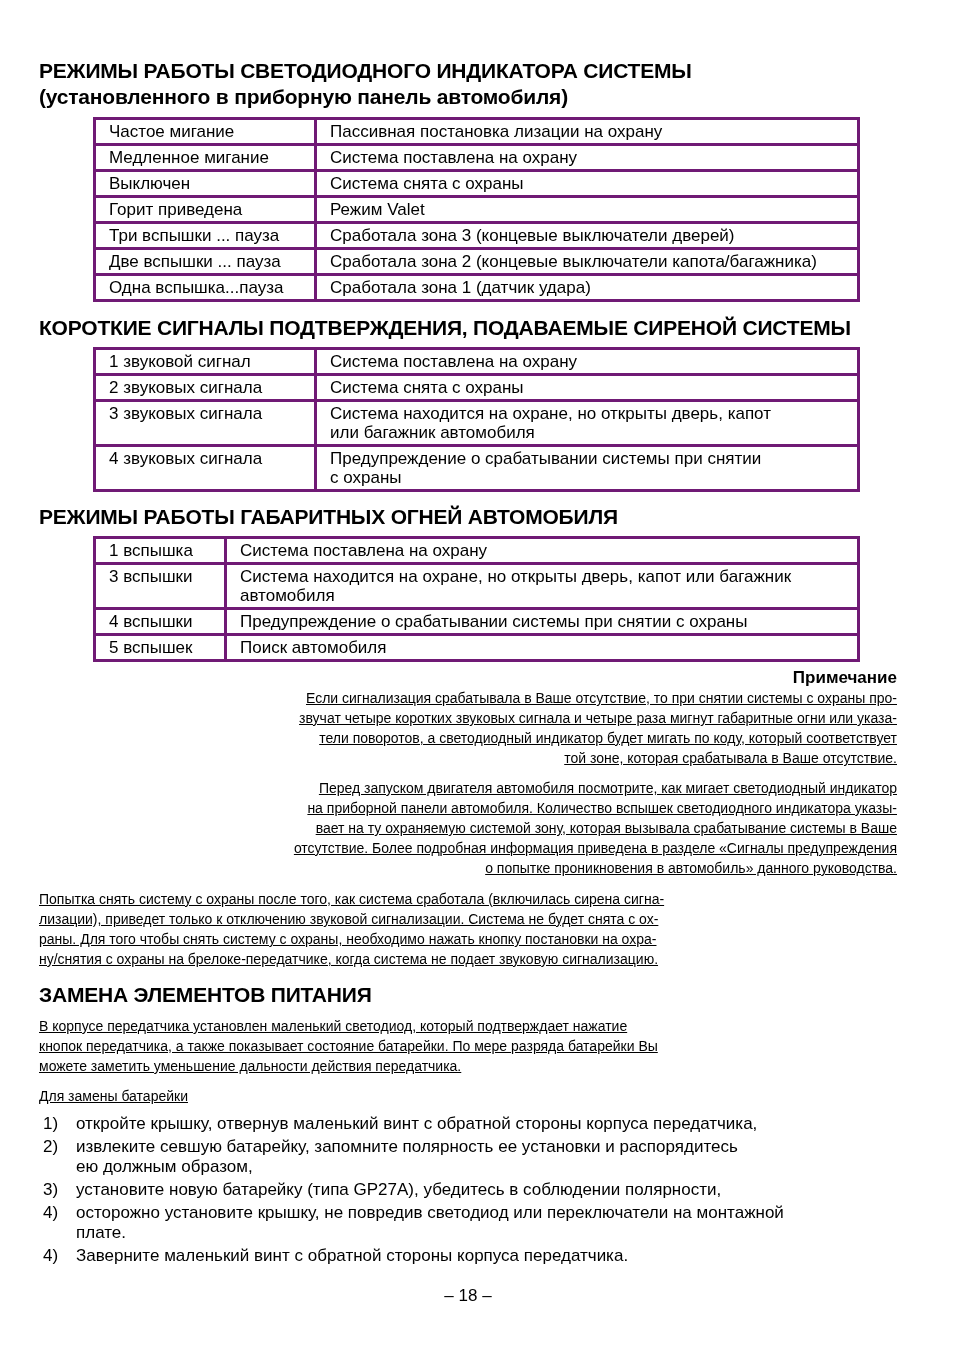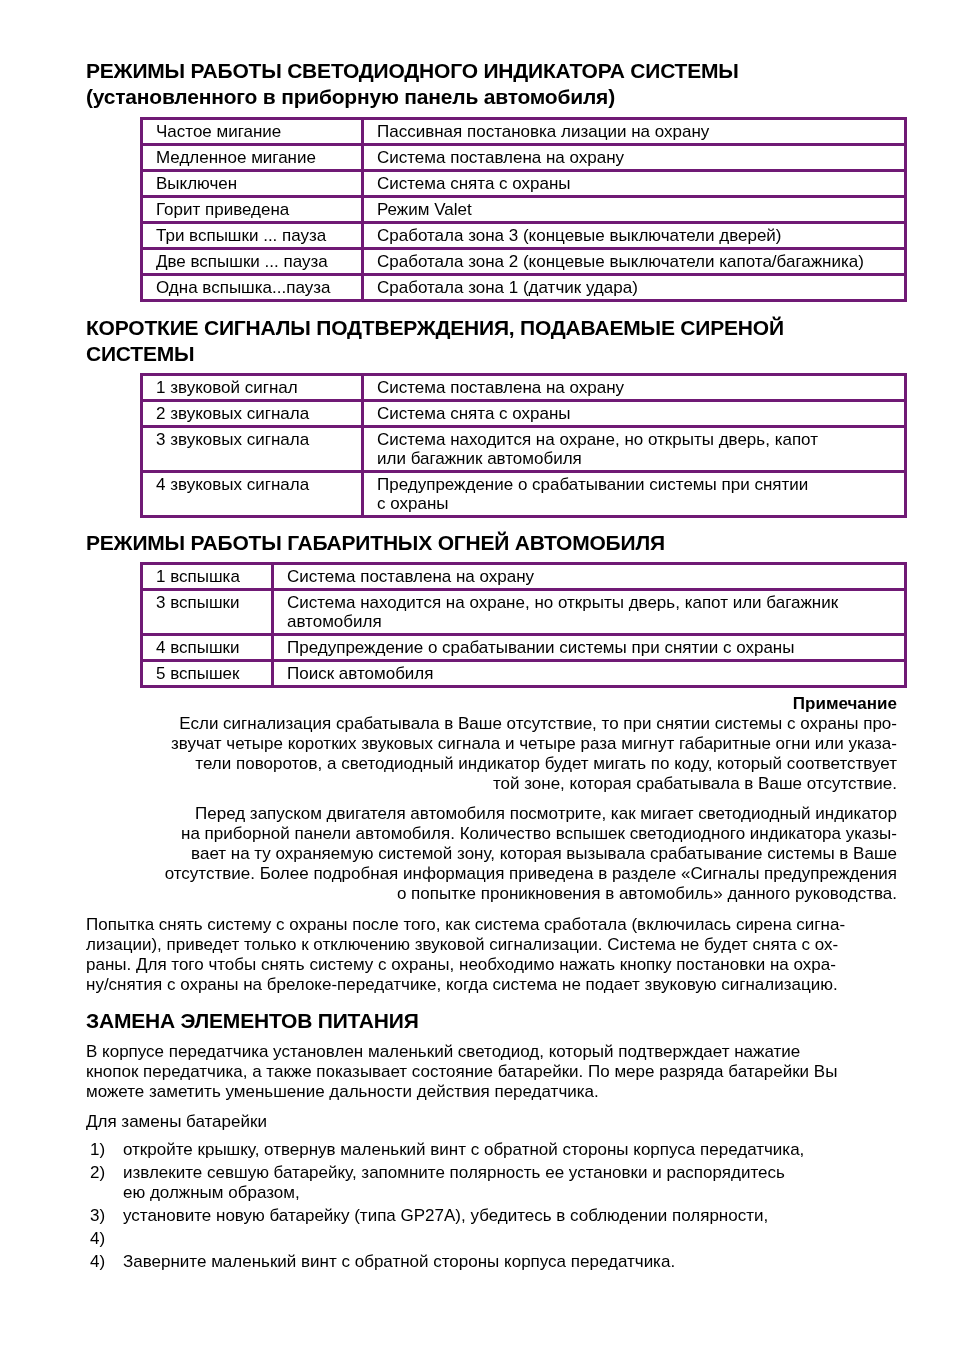--- a/index.html
+++ b/index.html
@@ -2,21 +2,21 @@
 <html><head>
 <meta charset="utf-8">
 <style>
   html, body { margin: 0; padding: 0; background: #ffffff; }
   body {
     width: 954px; height: 1352px;
     color: #000;
     font-family: "Liberation Sans", sans-serif;
     overflow: hidden;
   }
-  .page { box-sizing: border-box; width: 954px; height: 1116px; padding: 58px 57px 0 86px; }
+  .page { box-sizing: border-box; width: 954px; height: 1116px; padding: 58px 57px 0 39px; }
 
   .h {
     font-size: 21px; font-weight: bold; line-height: 26px;
     letter-spacing: -0.2px; margin: 0 0 6px 0;
   }
   .main-title { margin-bottom: 7px; }
   .h2 { margin-top: 0; }
 
   table.tbl {
     border-collapse: collapse;
@@ -32,23 +32,24 @@
     white-space: pre-line;
   }
   .t-led  { margin-bottom: 13px; }
   .t-led   col.c1 { width: 221px; }
   .t-siren { margin-bottom: 12px; }
   .t-siren col.c1 { width: 221px; }
   .t-lights { margin-bottom: 6px; }
   .t-lights col.c1 { width: 131px; }
 
   .para {
-    font-size: 17px; line-height: 20px;
+    font-size: 14px; line-height: 20px;
     margin: 0 0 10px 0;
     white-space: pre-line;
+    text-decoration: underline;
   }
   .note { margin-left: 27px; margin-bottom: 1px; text-align: right; }
   .note-h { font-size: 17px; line-height: 20px; font-weight: bold; }
   .para.p2 { margin-bottom: 11px; }
   .para.disarm { margin-bottom: 13px; }
   .battery-title { margin-bottom: 8px; }
   .para.intro { }
   .para.list-intro { margin-bottom: 8px; }
 
   .steps { margin-left: 4px; }
@@ -197,21 +198,24 @@
         <span class="n">2)</span>
         <span class="t">извлеките севшую батарейку, запомните полярность ее установки и распорядитесь
 ею должным образом,</span>
       </div>
       <div class="step">
         <span class="n">3)</span>
         <span class="t">установите новую батарейку (типа GP27A), убедитесь в соблюдении полярности,</span>
       </div>
       <div class="step">
         <span class="n">4)</span>
+        <span class="t">осторожно установите крышку, не повредив светодиод или переключатели на монтажной
+плате.</span>
       </div>
       <div class="step">
         <span class="n">4)</span>
         <span class="t">Заверните маленький винт с обратной стороны корпуса передатчика.</span>
       </div>
     </div>
 
+  <div class="footer">– 18 –</div>
 
 </div>
 
 </body></html>

